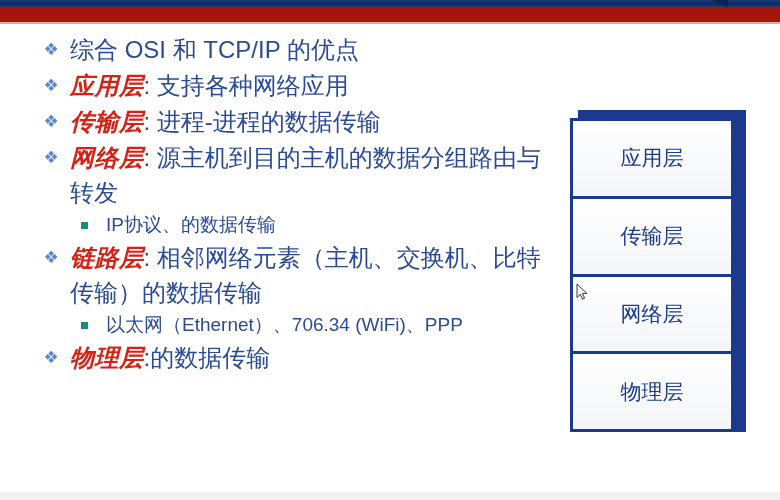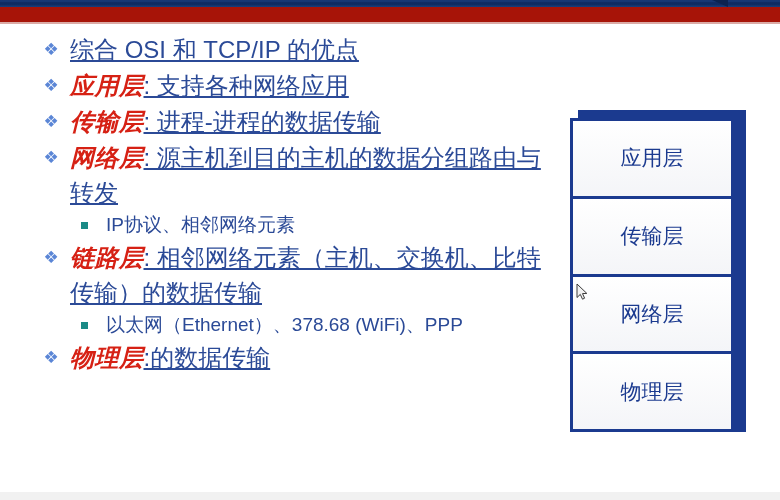--- a/index.html
+++ b/index.html
@@ -85,21 +85,20 @@
     line-height: 35px;
   }
   .li1 .lname {
     color: #d62114;
     font-style: italic;
     font-weight: bold;
     letter-spacing: .5px;
   }
   .li1 .ltxt {
     color: #2b4a97;
-    text-decoration: underline;
   }
   .li2 {
     position: relative;
     padding-left: 72px;
     margin: 0 0 1px 0;
     color: #2b4a97;
     font-size: 19px;
     line-height: 28px;
   }
   .li2 .mk2 {
@@ -200,29 +199,29 @@
       <div class="li1">
         <span class="mk">❖</span><span class="lname">传输层</span><span class="ltxt">: 进程-进程的数据传输</span>
       </div>
 
 
       <div class="li1">
         <span class="mk">❖</span><span class="lname">网络层</span><span class="ltxt">: 源主机到目的主机的数据分组路由与转发</span>
       </div>
 
       <div class="li2">
-        <span class="mk2"></span><span>IP协议、相邻网络元素</span>
+        <span class="mk2"></span><span>IP协议、的数据传输</span>
       </div>
 
       <div class="li1">
         <span class="mk">❖</span><span class="lname">链路层</span><span class="ltxt">: 相邻网络元素（主机、交换机、比特传输）的数据传输</span>
       </div>
 
       <div class="li2">
-        <span class="mk2"></span><span>以太网（Ethernet）、378.68 (WiFi)、PPP</span>
+        <span class="mk2"></span><span>以太网（Ethernet）、706.34 (WiFi)、PPP</span>
       </div>
 
       <div class="li1">
         <span class="mk">❖</span><span class="lname">物理层</span><span class="ltxt">:的数据传输</span>
       </div>
 
     </div>
 
     <div class="stack-wrap">
       <div class="stack-shadow"></div>

